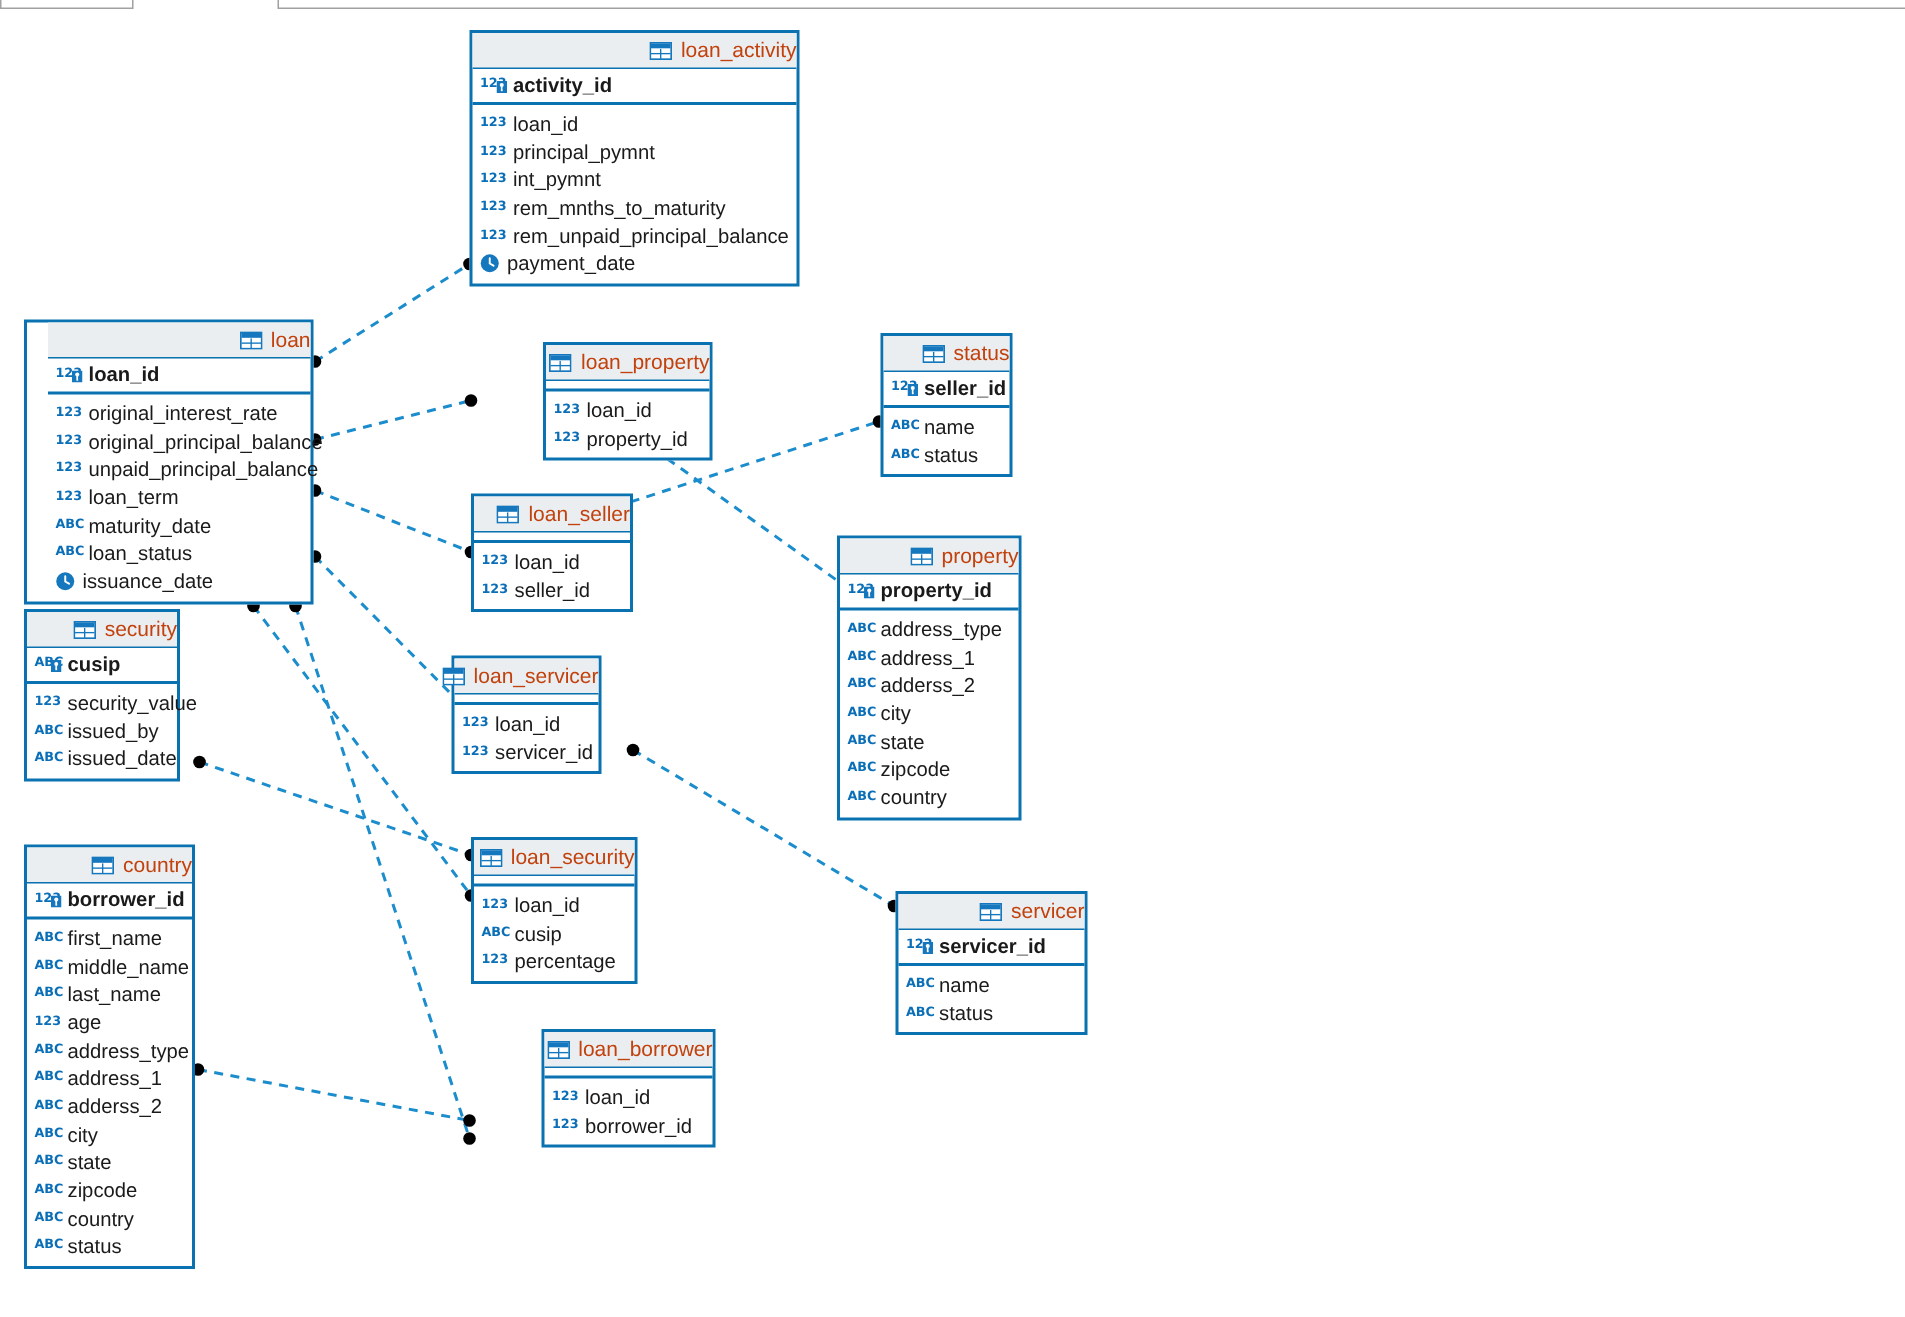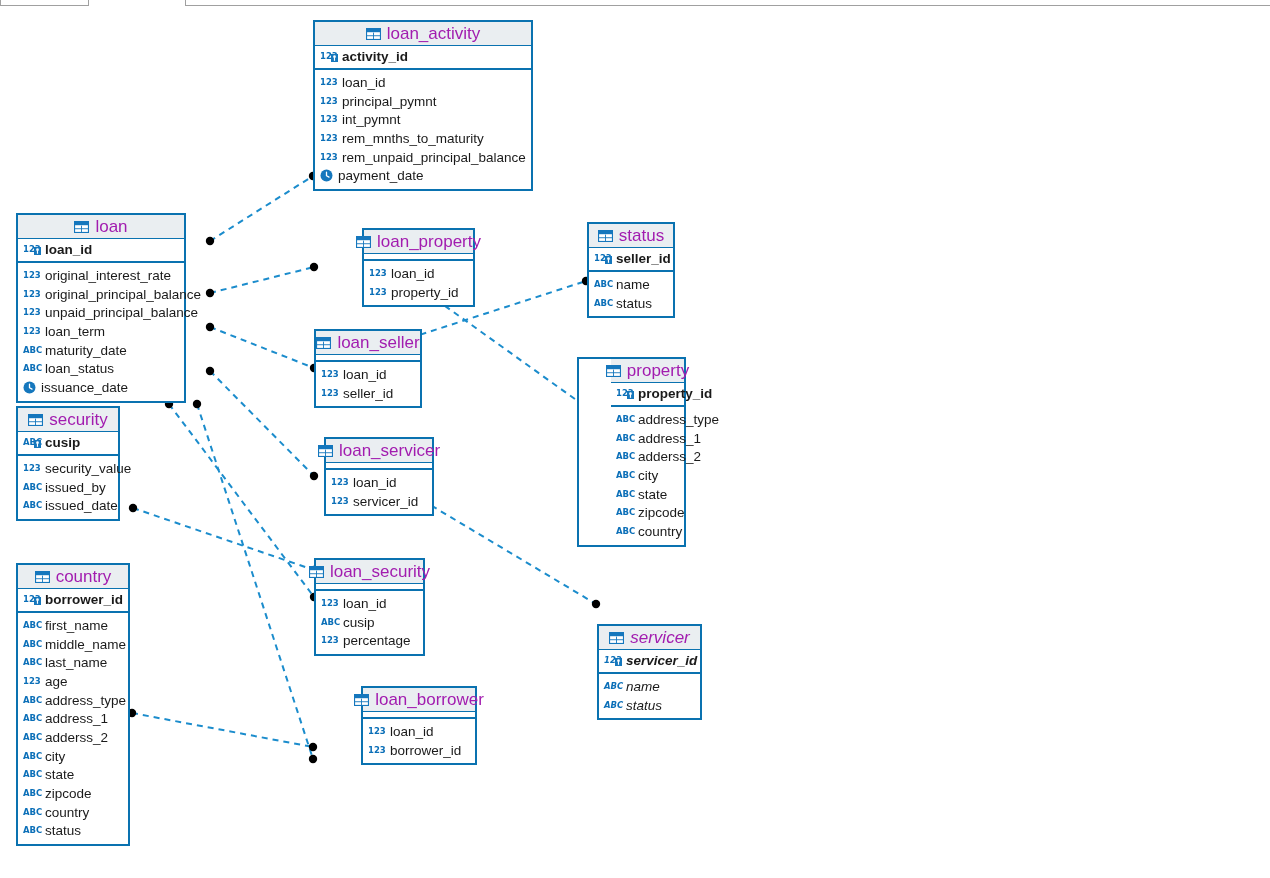--- a/index.html
+++ b/index.html
@@ -27,26 +27,26 @@
     background:#ffffff;
     box-sizing:border-box;
     z-index:5;
   }
   .ent-header{
     background:#eaeef1;
     border-bottom:1px solid #0a72b0;
     height:23px;
     line-height:23px;
     text-align:center;
-    font-size:17px;
-    color:#a21caf;
+    font-size:14px;
+    color:#c2410c;
     white-space:nowrap;
     display:flex;
     align-items:center;
-    justify-content:center;
+    justify-content:flex-end;
     gap:6px;
   }
   .ent-pk{
     border-bottom:2px solid #0a72b0;
     padding:3px 6px 4px 5px;
     font-weight:bold;
     font-size:13.5px;
     display:flex;align-items:center;gap:5px;
     white-space:nowrap;
   }
@@ -159,21 +159,21 @@
           <span class="ic">
             <svg width="13" height="13" viewBox="0 0 13 13">
               <circle cx="6.5" cy="6.5" r="6" fill="#1577bd"></circle>
               <path d="M6.5 3.2 V6.7 L9.0 8.1" stroke="#ffffff" stroke-width="1.3" fill="none" stroke-linecap="round"></path>
             </svg>
           </span>
           <span>payment_date</span>
         </div>
       </div>
     </div>
-    <div class="entity" style="left: 16px; top: 213px; width: 170px;">
+    <div class="entity" style="left: 16px; top: 213px; width: 193px; padding-left: 14px;">
       <div class="ent-header">
         <span class="ic">
           <svg width="15" height="12" viewBox="0 0 15 12">
             <rect x="0.5" y="0.5" width="14" height="11" fill="#ffffff" stroke="#1577bd" stroke-width="1.2"></rect>
             <rect x="1" y="1" width="13" height="3.2" fill="#1577bd"></rect>
             <rect x="7" y="4.6" width="0.9" height="6.6" fill="#1577bd"></rect>
             <rect x="1" y="7.3" width="13" height="0.9" fill="#1577bd"></rect>
           </svg>
         </span>
         <span>loan</span>
@@ -296,21 +296,21 @@
         <div class="col">
           <span class="ic ic-txt" style="width:17px;">123</span>
           <span>loan_id</span>
         </div>
         <div class="col">
           <span class="ic ic-txt" style="width:17px;">123</span>
           <span>seller_id</span>
         </div>
       </div>
     </div>
-    <div class="entity" style="left: 577px; top: 357px; width: 109px; padding-left: 32px;">
+    <div class="entity" style="left: 558px; top: 357px; width: 123px;">
       <div class="ent-header">
         <span class="ic">
           <svg width="15" height="12" viewBox="0 0 15 12">
             <rect x="0.5" y="0.5" width="14" height="11" fill="#ffffff" stroke="#1577bd" stroke-width="1.2"></rect>
             <rect x="1" y="1" width="13" height="3.2" fill="#1577bd"></rect>
             <rect x="7" y="4.6" width="0.9" height="6.6" fill="#1577bd"></rect>
             <rect x="1" y="7.3" width="13" height="0.9" fill="#1577bd"></rect>
           </svg>
         </span>
         <span>property</span>
@@ -384,21 +384,21 @@
         <div class="col">
           <span class="ic ic-txt" style="width:17px;">ABC</span>
           <span>issued_by</span>
         </div>
         <div class="col">
           <span class="ic ic-txt" style="width:17px;">ABC</span>
           <span>issued_date</span>
         </div>
       </div>
     </div>
-    <div class="entity" style="left: 324px; top: 437px; width: 110px;">
+    <div class="entity" style="left: 301px; top: 437px; width: 100px;">
       <div class="ent-header">
         <span class="ic">
           <svg width="15" height="12" viewBox="0 0 15 12">
             <rect x="0.5" y="0.5" width="14" height="11" fill="#ffffff" stroke="#1577bd" stroke-width="1.2"></rect>
             <rect x="1" y="1" width="13" height="3.2" fill="#1577bd"></rect>
             <rect x="7" y="4.6" width="0.9" height="6.6" fill="#1577bd"></rect>
             <rect x="1" y="7.3" width="13" height="0.9" fill="#1577bd"></rect>
           </svg>
         </span>
         <span>loan_servicer</span>
@@ -508,21 +508,21 @@
         <div class="col">
           <span class="ic ic-txt" style="width:17px;">ABC</span>
           <span>country</span>
         </div>
         <div class="col">
           <span class="ic ic-txt" style="width:17px;">ABC</span>
           <span>status</span>
         </div>
       </div>
     </div>
-    <div class="entity" style="left: 597px; top: 624px; width: 105px; font-style: italic;">
+    <div class="entity" style="left: 597px; top: 594px; width: 128px;">
       <div class="ent-header">
         <span class="ic">
           <svg width="15" height="12" viewBox="0 0 15 12">
             <rect x="0.5" y="0.5" width="14" height="11" fill="#ffffff" stroke="#1577bd" stroke-width="1.2"></rect>
             <rect x="1" y="1" width="13" height="3.2" fill="#1577bd"></rect>
             <rect x="7" y="4.6" width="0.9" height="6.6" fill="#1577bd"></rect>
             <rect x="1" y="7.3" width="13" height="0.9" fill="#1577bd"></rect>
           </svg>
         </span>
         <span>servicer</span>

